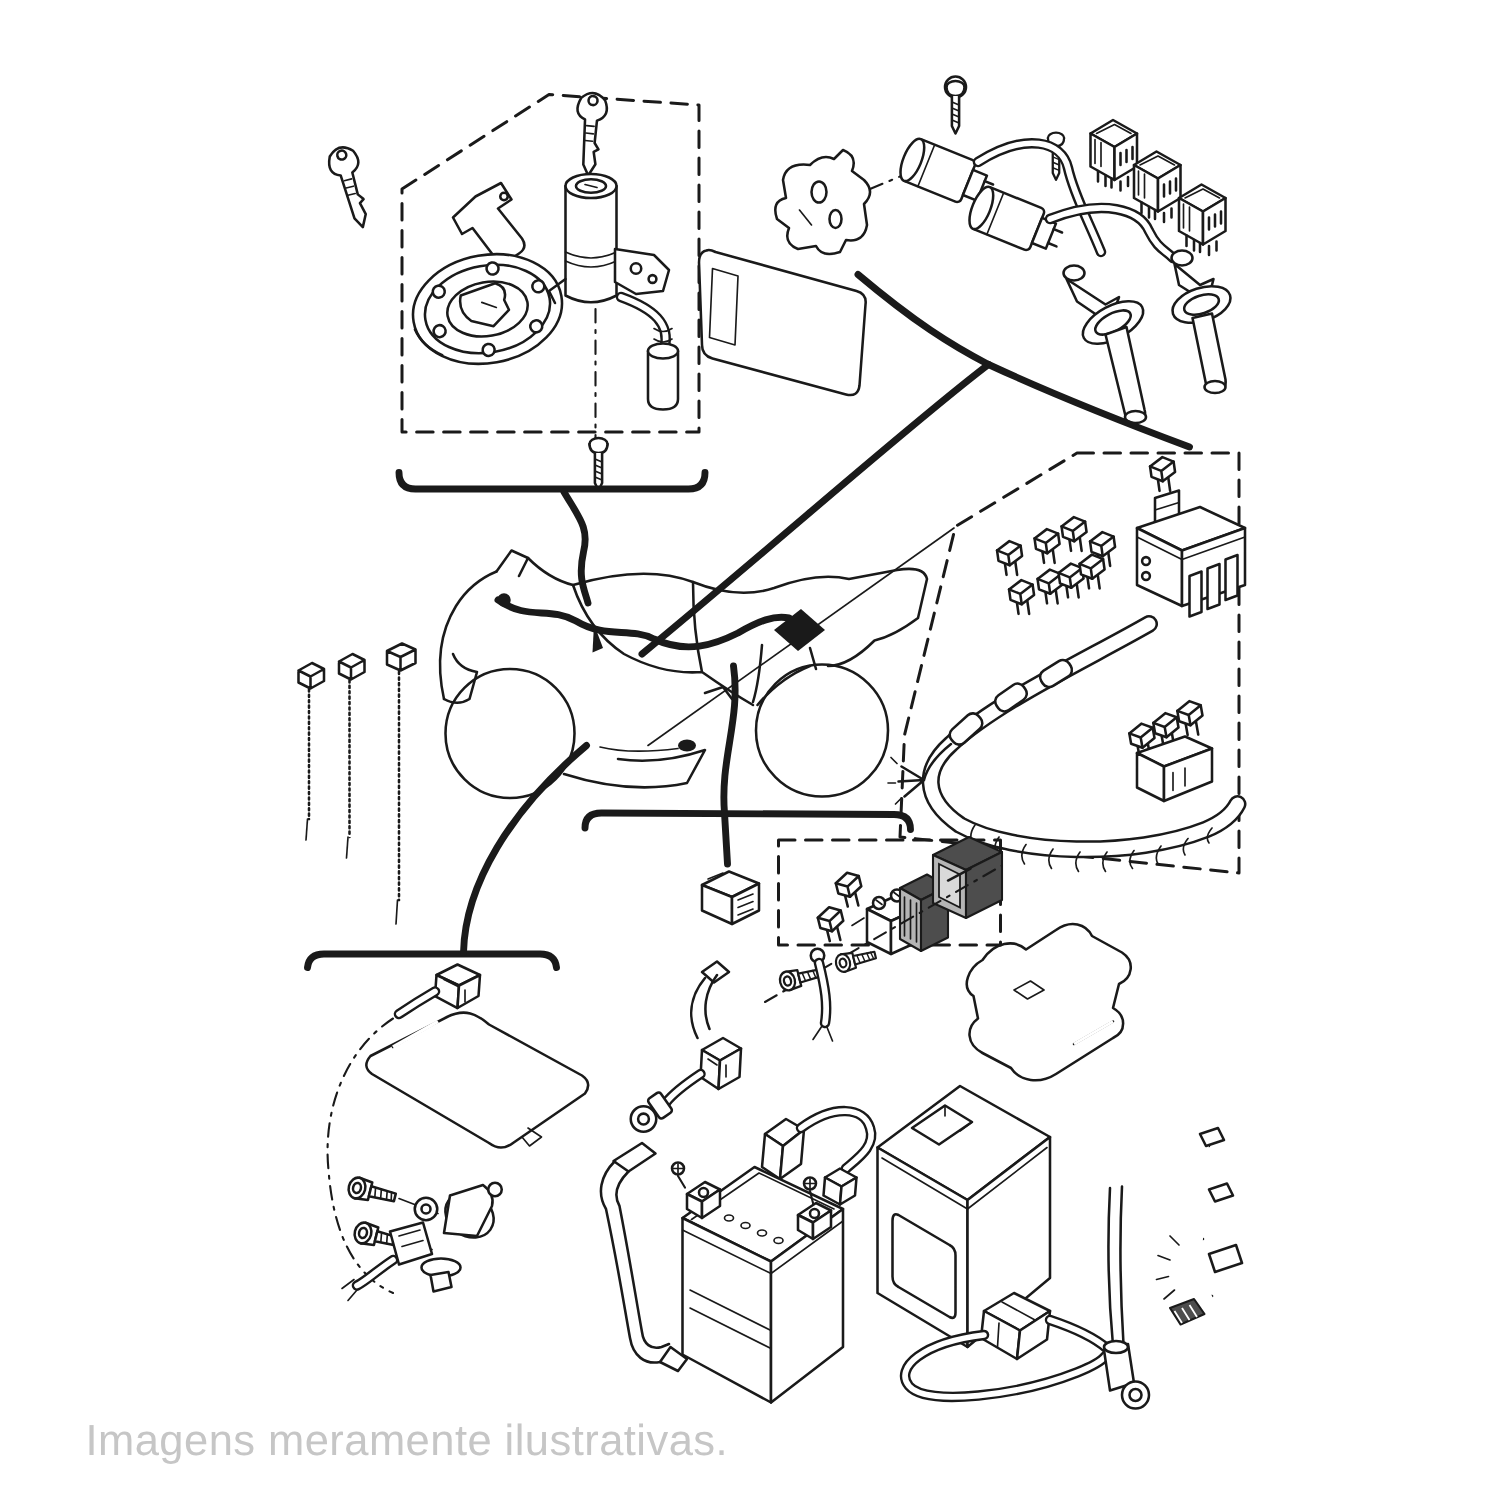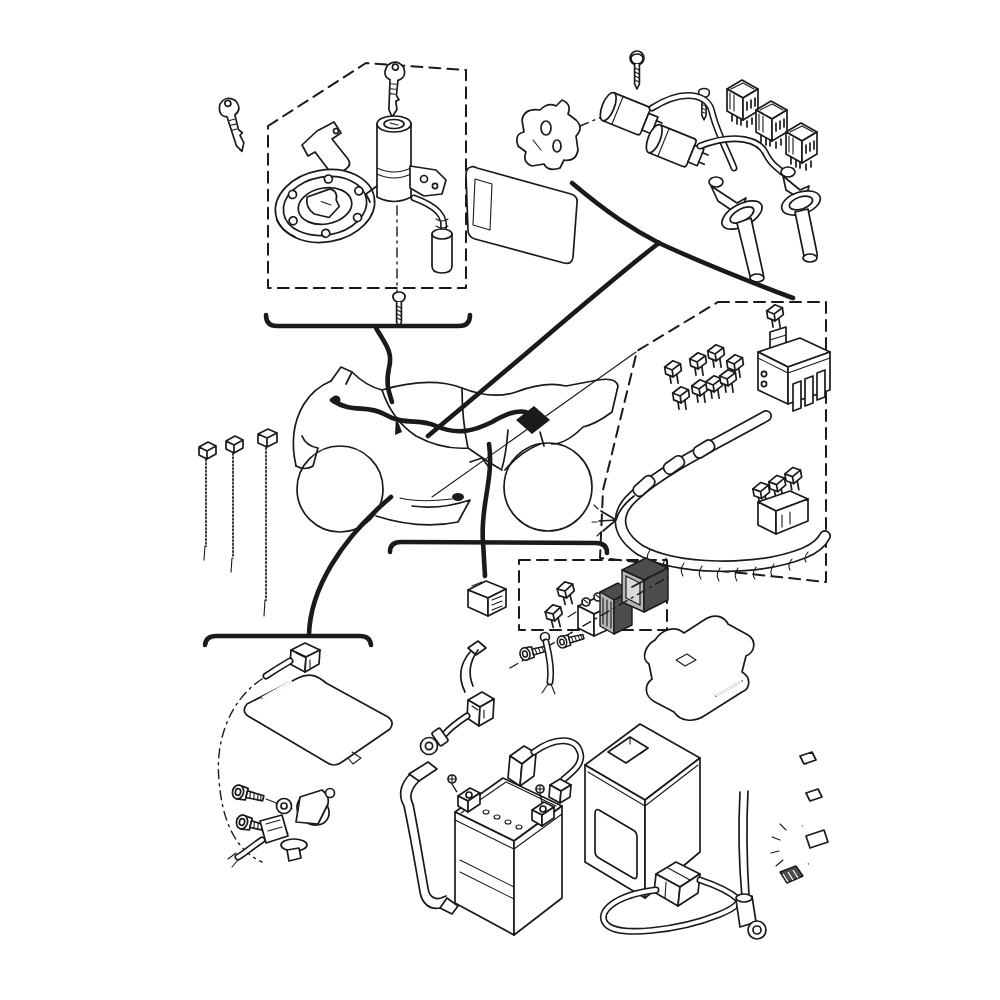--- a/index.html
+++ b/index.html
@@ -481,13 +481,14 @@
       <path class="ln" d="M802,826 A20,20 0 1 0 808,864" stroke-width="8"></path>
       <path d="M802,826 A20,20 0 1 0 808,864" stroke="#fff" stroke-width="4.4" fill="none"></path>
       <path class="ln thin" d="M786,830 l-6,-6 M780,840 l-8,-3 M779,851 l-8,2 M783,860 l-7,6"></path>
       <path class="lnf" d="M806,836 L824,830 L828,842 L810,848 Z"></path>
       <path class="dk" d="M780,872 l16,-6 l7,10 l-16,7 z"></path>
       <path d="M783,874 l5,8 M788,872 l5,8 M793,870 l5,8" stroke="#fff" stroke-width="1.2" fill="none"></path>
     </g>
   </g>
 </svg>
 
+<div class="caption" style="font-size: 29px;">Imagens meramente ilustrativas.</div>
 </div>
 
 </body></html>

